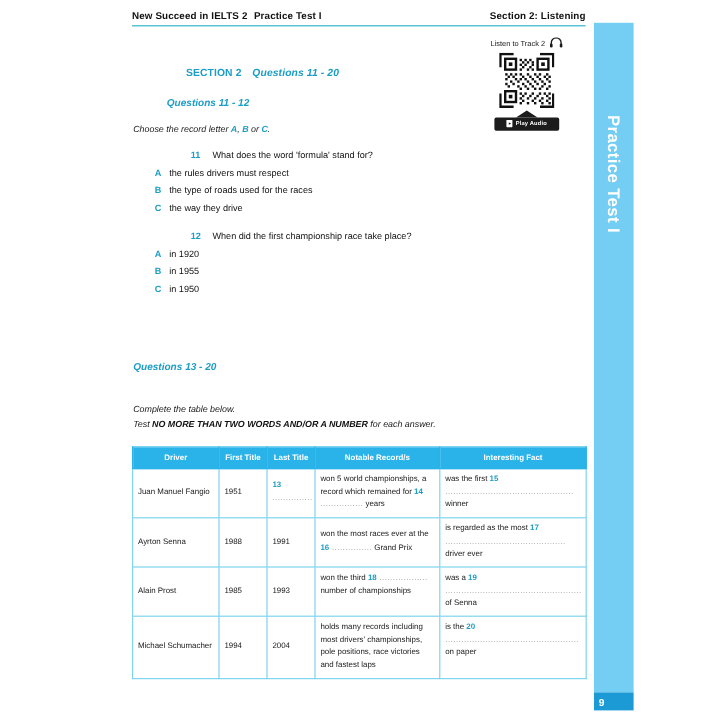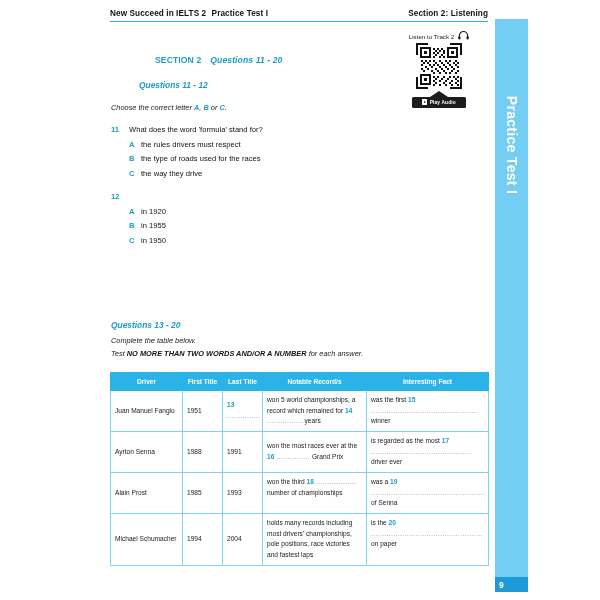--- a/index.html
+++ b/index.html
@@ -137,21 +137,21 @@
   }
   .q-head {
     position: absolute;
     left: 111px;
     font-size: 8.4px;
     font-weight: bold;
     font-style: italic;
     color: #1b9dc4;
   }
   #qh-11 { top: 80px; padding-left: 28px; }
-  #qh-13 { top: 320px; font-style: italic; }
+  #qh-13 { top: 300px; font-style: italic; }
 
   .instr {
     position: absolute;
     left: 111px;
     font-size: 7.4px;
     font-style: italic;
     color: #1a1a1a;
   }
   #instr-choose { top: 103px; }
   #instr-complete { top: 336px; }
@@ -166,20 +166,21 @@
     width: 300px;
   }
   #mcq-11 { top: 125px; }
   #mcq-12 { top: 192px; }
   .mcq-stem {
     display: flex;
     gap: 8px;
     font-size: 7.6px;
     color: #111111;
     margin-bottom: 5.5px;
+    margin-left: 48px;
   }
   .mcq-num {
     color: #1b9dc4;
     font-weight: bold;
     width: 10px;
     flex: none;
   }
   .mcq-opt {
     display: flex;
     gap: 6px;
@@ -409,21 +410,21 @@
       </div>
     </div>
   </div>
 
   <div class="sec-head">
     <span>SECTION 2</span><span class="q-range">Questions 11 - 20</span>
   </div>
 
   <div class="q-head" id="qh-11">Questions 11 - 12</div>
   <div class="instr" id="instr-choose">
-    <span>Choose the correct letter </span><span class="blue">A</span><span>, </span><span class="blue">B</span><span> or </span><span class="blue">C</span><span>.</span>
+    <span>Choose the record letter </span><span class="blue">A</span><span>, </span><span class="blue">B</span><span> or </span><span class="blue">C</span><span>.</span>
   </div>
 
   <div class="mcq" id="mcq-11">
     <div class="mcq-stem">
       <span class="mcq-num">11</span>
       <span>What does the word 'formula' stand for?</span>
     </div>
     <div class="mcq-opt">
       <span class="opt-letter">A</span>
       <span>the rules drivers must respect</span>
@@ -434,20 +435,21 @@
     </div>
     <div class="mcq-opt">
       <span class="opt-letter">C</span>
       <span>the way they drive</span>
     </div>
   </div>
 
   <div class="mcq" id="mcq-12">
     <div class="mcq-stem">
       <span class="mcq-num">12</span>
+      <span>When did the first championship race take place?</span>
     </div>
     <div class="mcq-opt">
       <span class="opt-letter">A</span>
       <span>in 1920</span>
     </div>
     <div class="mcq-opt">
       <span class="opt-letter">B</span>
       <span>in 1955</span>
     </div>
     <div class="mcq-opt">

